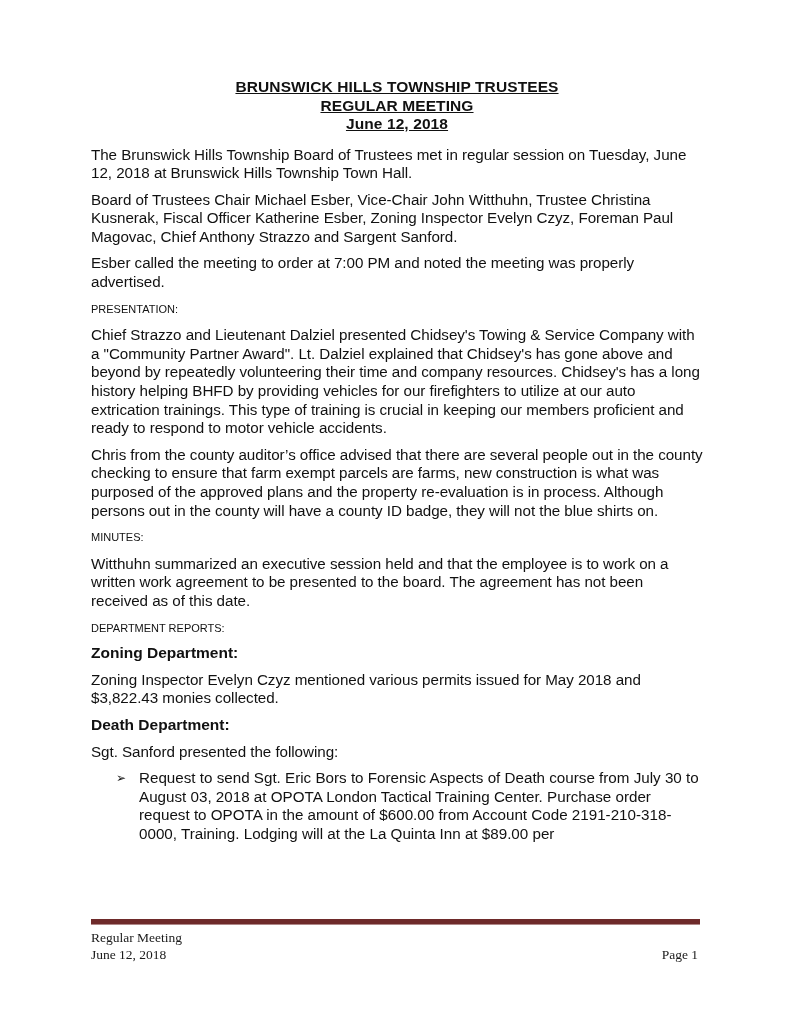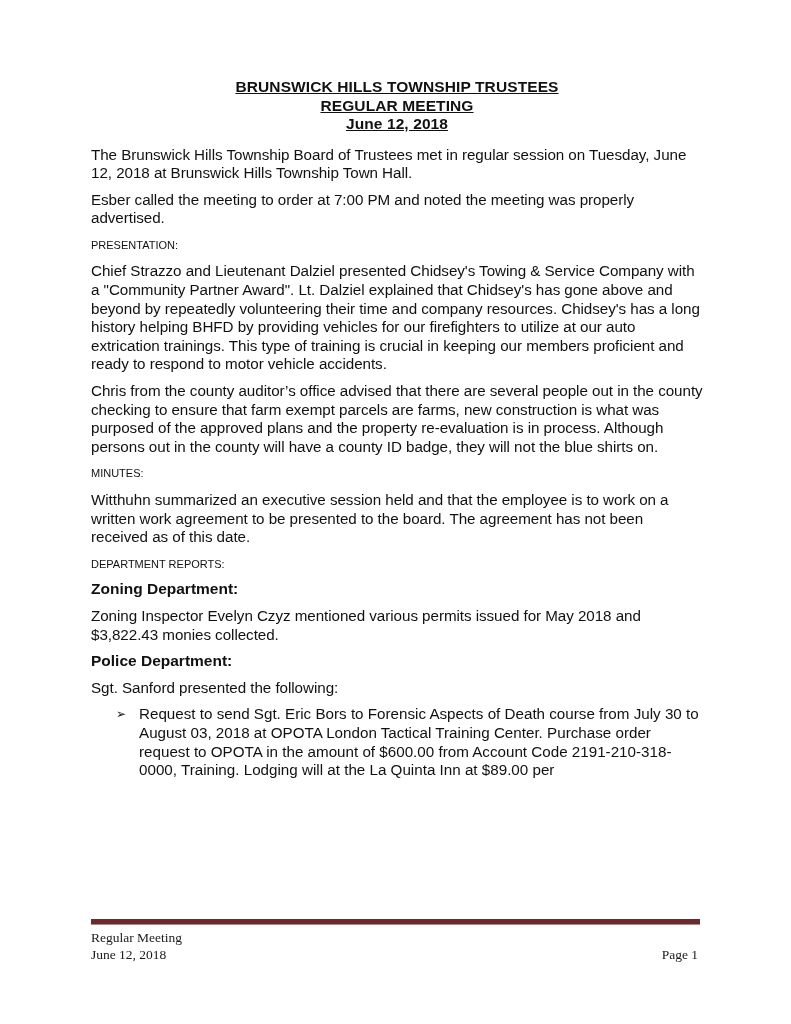--- a/index.html
+++ b/index.html
@@ -105,35 +105,36 @@
 <div class="page">
   <div class="content">
 
     <div class="title-block">
       <div>BRUNSWICK HILLS TOWNSHIP TRUSTEES</div>
       <div>REGULAR MEETING</div>
       <div>June 12, 2018</div>
     </div>
 
     <p class="body">The Brunswick Hills Township Board of Trustees met in regular session on Tuesday, June 12, 2018 at Brunswick Hills Township Town Hall.</p>
+    <p class="body">Board of Trustees Chair Michael Esber, Vice-Chair John Witthuhn, Trustee Christina Kusnerak, Fiscal Officer Katherine Esber, Zoning Inspector Evelyn Czyz, Foreman Paul Magovac, Chief Anthony Strazzo and Sargent Sanford.</p>
     <p class="body">Esber called the meeting to order at 7:00 PM and noted the meeting was properly advertised.</p>
 
     <h2 class="section">PRESENTATION:</h2>
     <p class="body">Chief Strazzo and Lieutenant Dalziel presented Chidsey's Towing &amp; Service Company with a "Community Partner Award". Lt. Dalziel explained that Chidsey's has gone above and beyond by repeatedly volunteering their time and company resources. Chidsey's has a long history helping BHFD by providing vehicles for our firefighters to utilize at our auto extrication trainings. This type of training is crucial in keeping our members proficient and ready to respond to motor vehicle accidents.</p>
     <p class="body">Chris from the county auditor’s office advised that there are several people out in the county checking to ensure that farm exempt parcels are farms, new construction is what was purposed of the approved plans and the property re-evaluation is in process. Although persons out in the county will have a county ID badge, they will not the blue shirts on.</p>
 
     <h2 class="section">MINUTES:</h2>
     <p class="body">Witthuhn summarized an executive session held and that the employee is to work on a written work agreement to be presented to the board. The agreement has not been received as of this date.</p>
 
     <h2 class="section">DEPARTMENT REPORTS:</h2>
 
     <h3 class="subsection">Zoning Department:</h3>
     <p class="body">Zoning Inspector Evelyn Czyz mentioned various permits issued for May 2018 and $3,822.43 monies collected.</p>
 
-    <h3 class="subsection">Police Department:</h3>
+    <h3 class="subsection">Death Department:</h3>
     <p class="body">Sgt. Sanford presented the following:</p>
 
     <ul class="bullet-list">
       <li class="bullet-item">
         <span class="bullet-marker">➢</span>
         <span>Request to send Sgt. Eric Bors to Forensic Aspects of Death course from July 30 to August 03, 2018 at OPOTA London Tactical Training Center. Purchase order request to OPOTA in the amount of $600.00 from Account Code 2191-210-318-0000, Training. Lodging will at the La Quinta Inn at $89.00 per</span>
       </li>
     </ul>
   </div>
 

